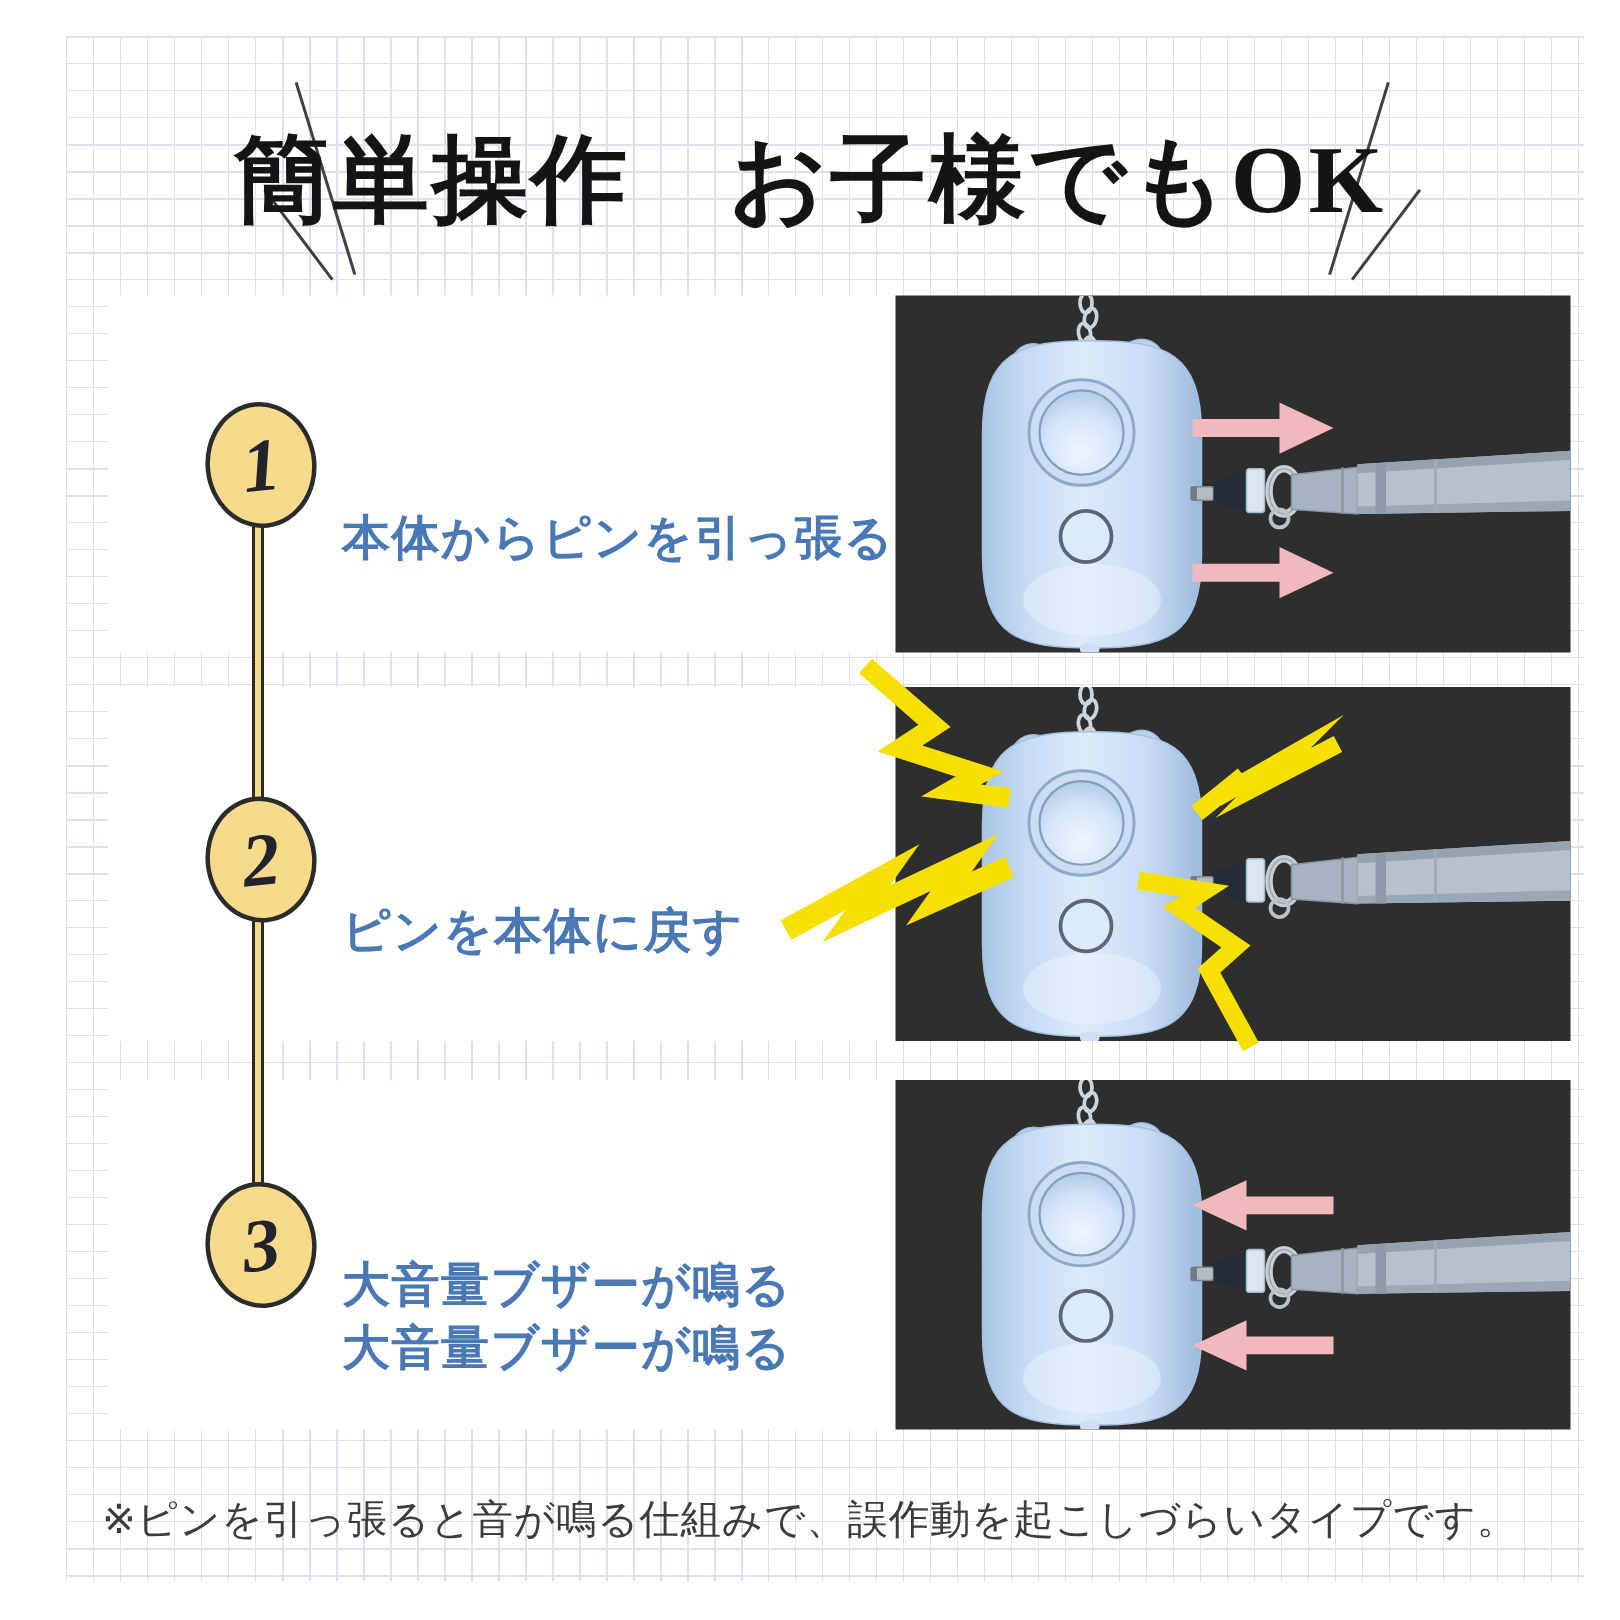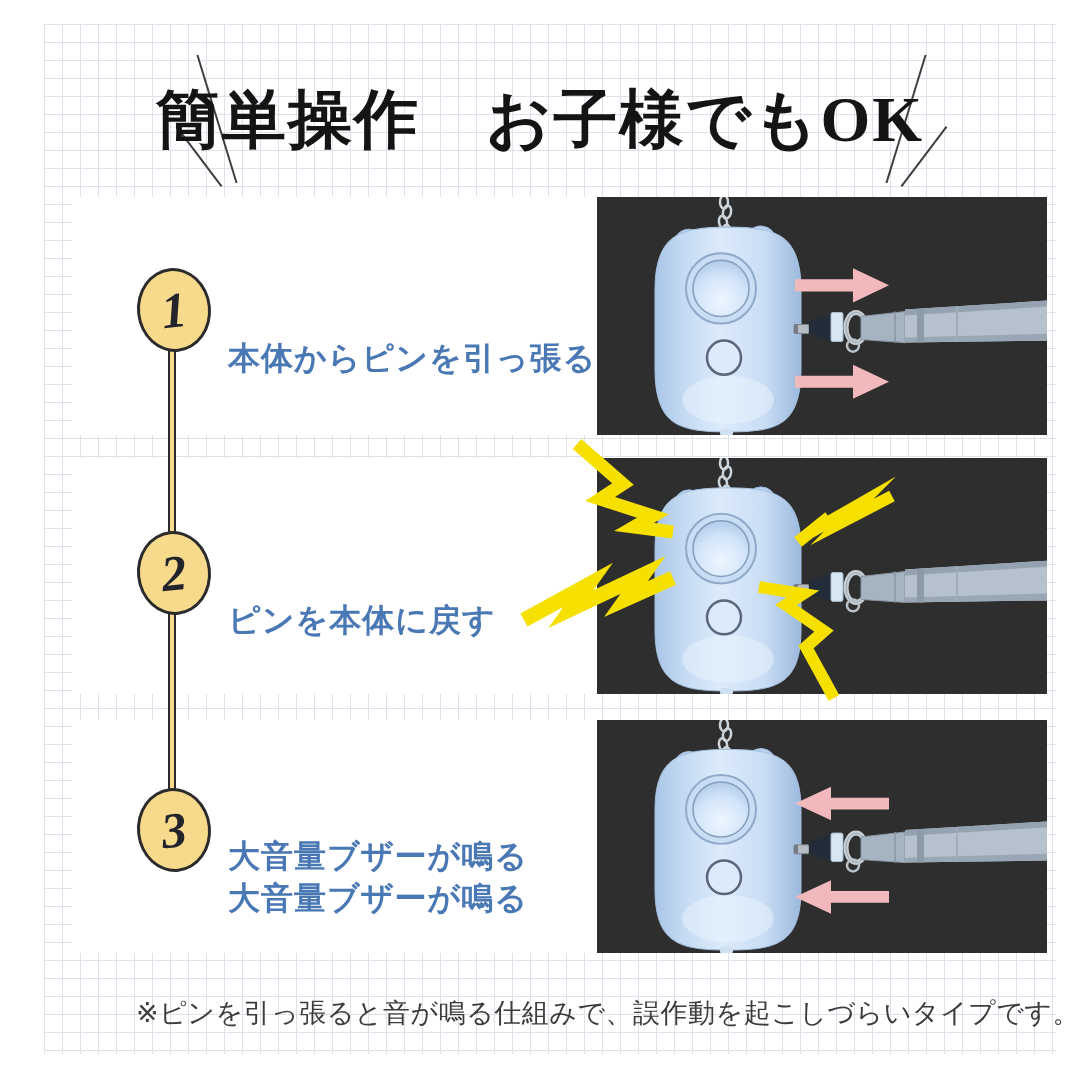--- a/index.html
+++ b/index.html
@@ -53,21 +53,21 @@
     font-style:italic; font-weight:700; font-size:50px; color:#23232b;
   }
   .b1 { top:268px; } .b2 { top:531px; } .b3 { top:788px; }
   .step-label {
     position:absolute; left:228px; z-index:4;
     color:var(--c-accent_blue,#4a78b4); font-weight:bold; font-size:32px;
     letter-spacing:1px; line-height:1.3; white-space:nowrap;margin-top:48px;
   }
   .sl1 { top:290px; } .sl2 { top:552px; } .sl3 { top:788px; }
   .footer-note {
-    position:absolute; top:995px; left:0; width:100%; text-align:right;
+    position:absolute; top:995px; left:0; width:100%; text-align:center;
     color:var(--c-footer_color,#3c3c3c); font-size:27px; letter-spacing:0.5px;
     z-index:4;
   }
 </style>
 </head>
 <body>
 
 <div class="page">
   <div class="grid-bg"></div>
 

